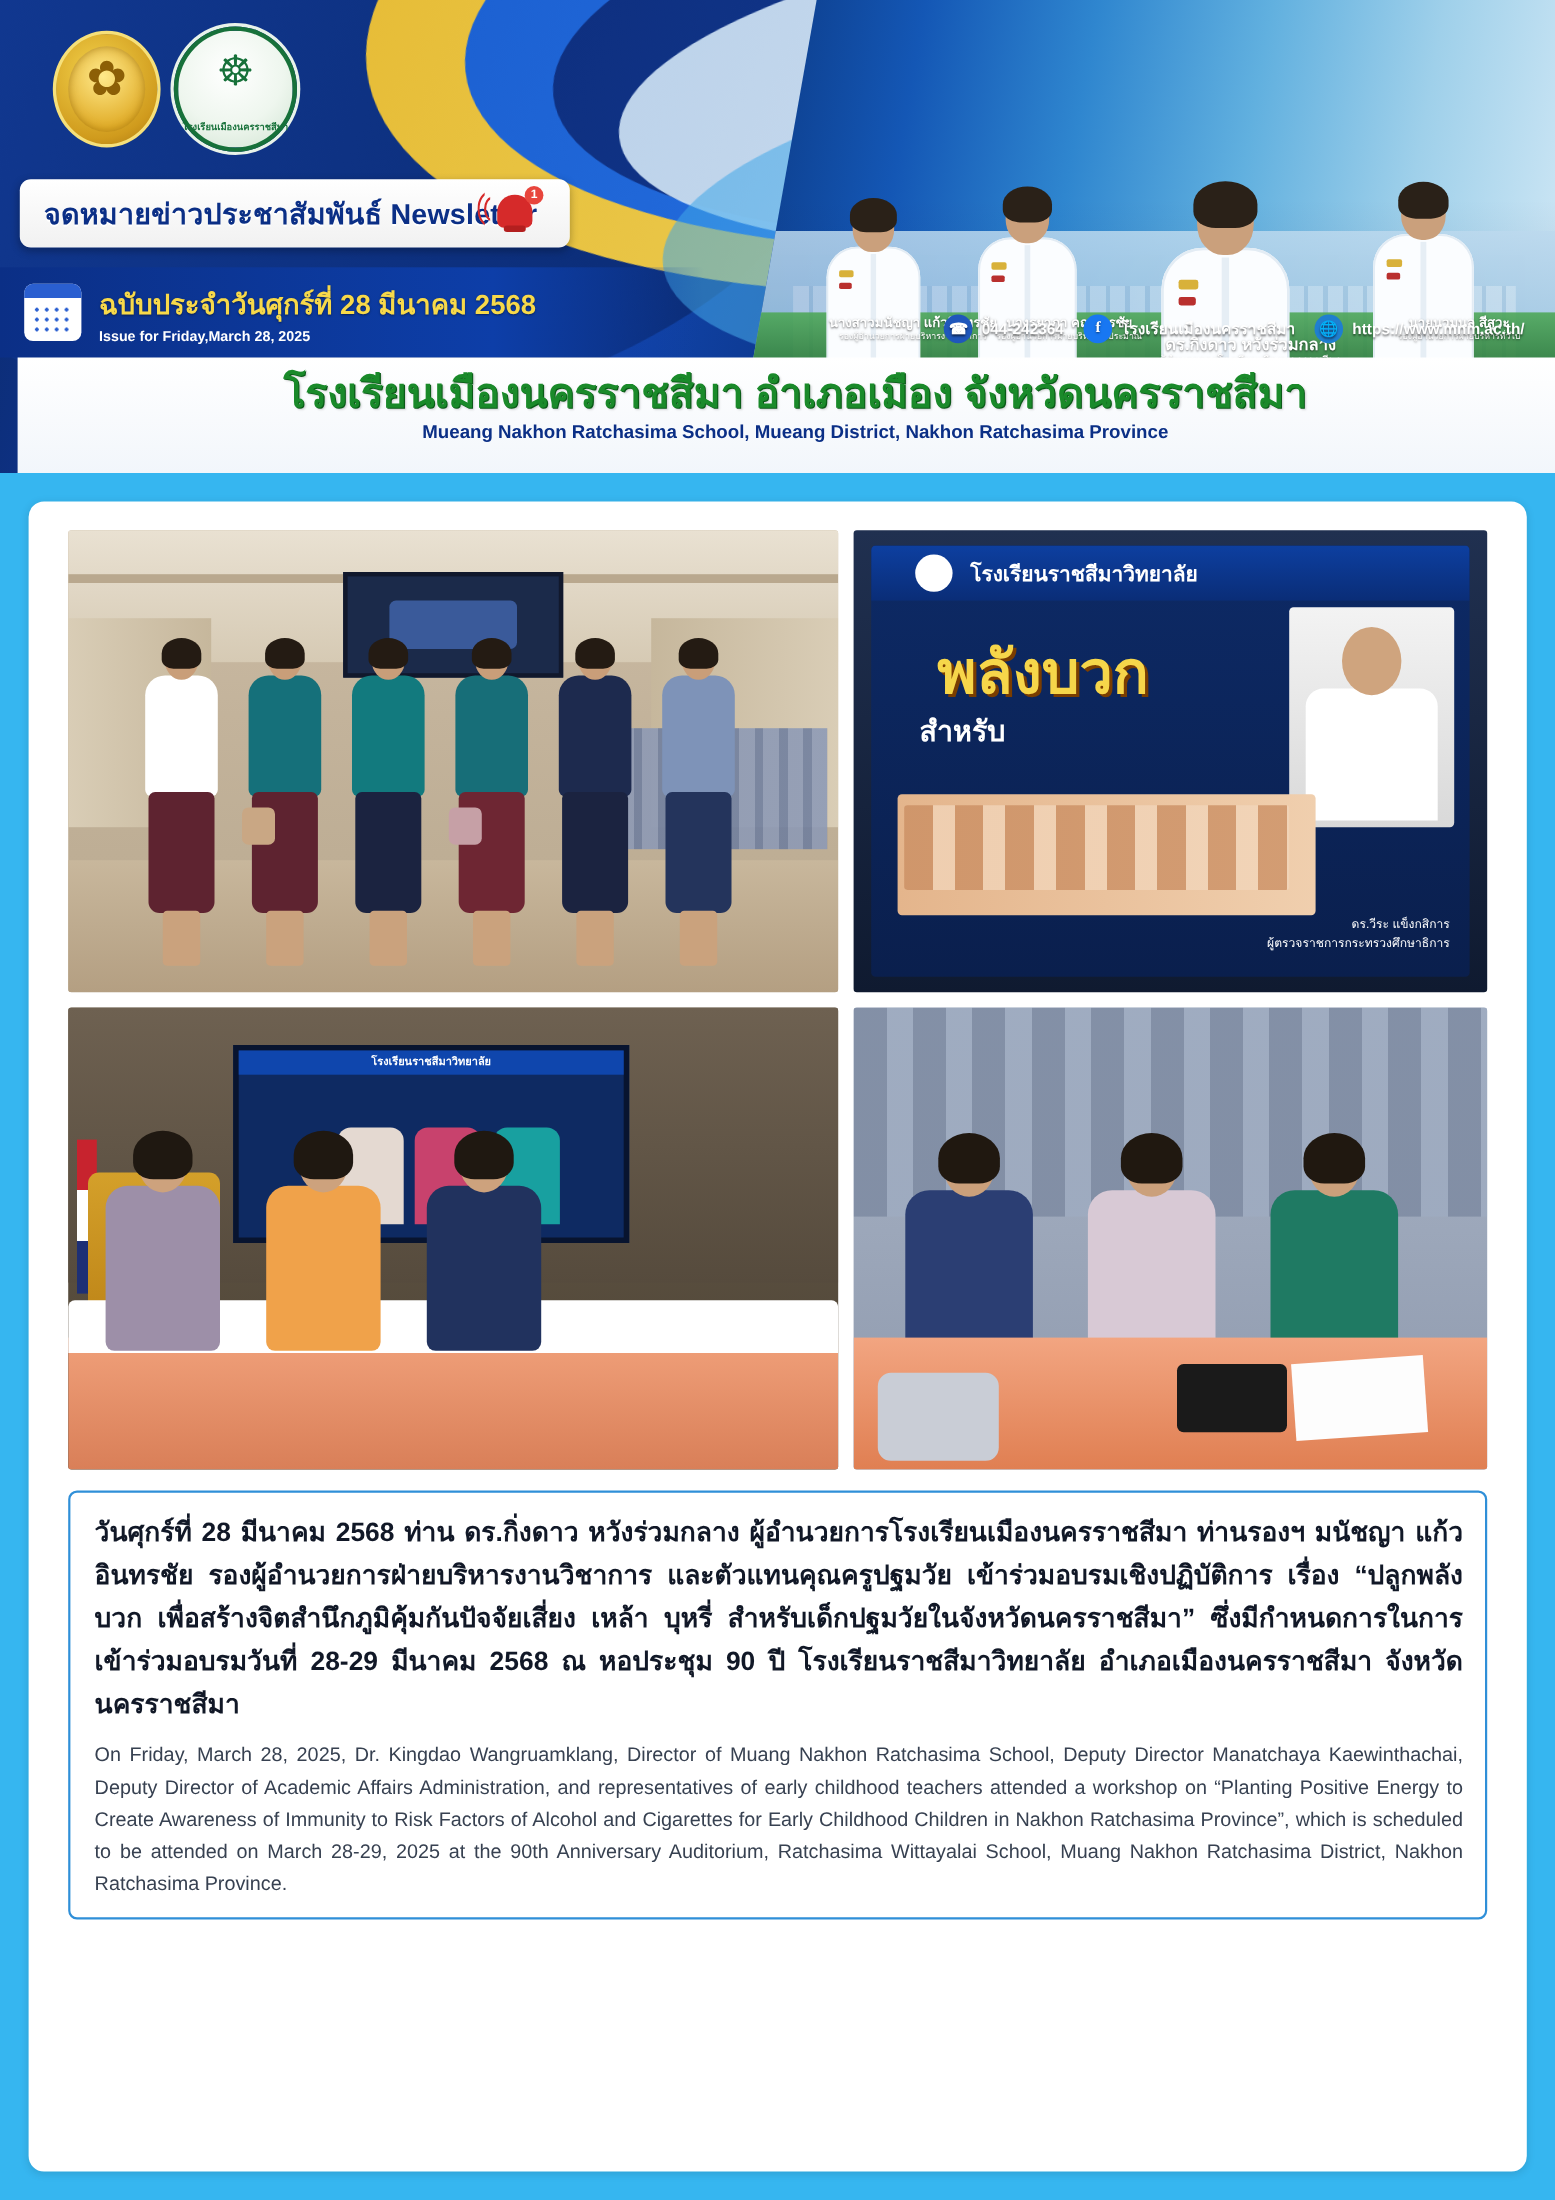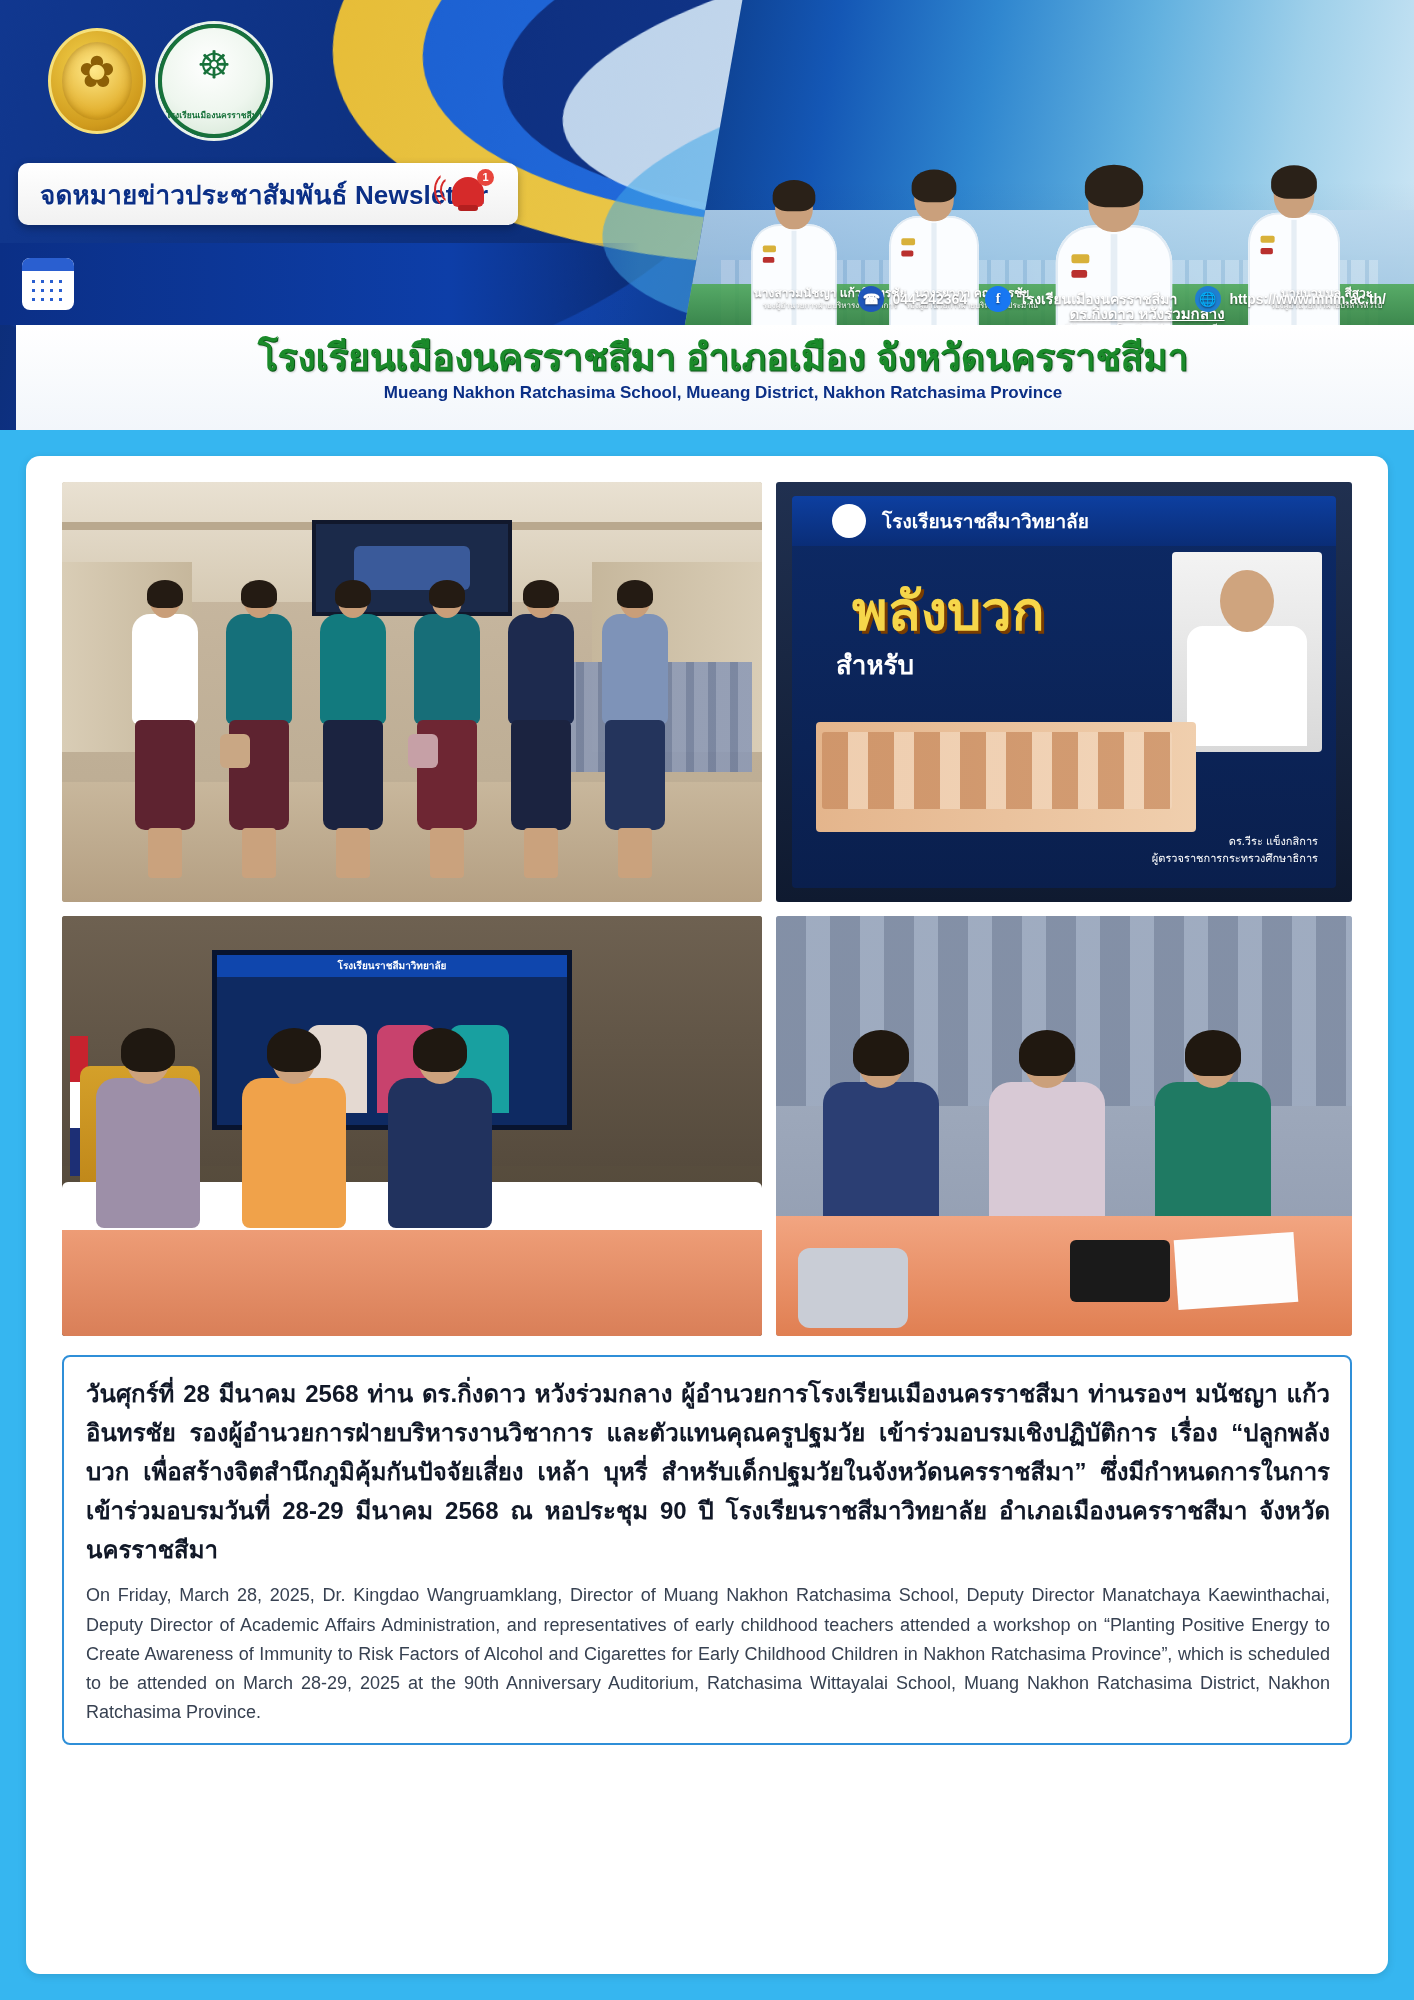--- a/index.html
+++ b/index.html
@@ -65,21 +65,21 @@
   .p3 { right:240px; bottom:36px; transform:scale(1.12); }
   .p4 { right:60px;  bottom:62px; transform:scale(.88); }
   .pname {
     position:absolute; text-align:center; color:#ffffff; font-weight:bold;
     text-shadow:0 1px 2px rgba(0,0,0,.6); line-height:1.15;
   }
   .pname .l1{ font-size:12px; display:block;}
   .pname .l2{ font-size:8px; display:block; font-weight:normal;}
   .pn1{ right:494px; bottom:120px; width:180px;}
   .pn2{ right:352px; bottom:120px; width:180px;}
-  .pn3{ right:152px; bottom:96px; width:230px;text-decoration:underline;}
+  .pn3{ right:162px; bottom:96px; width:230px;}
   .pn3 .l1{ font-size:15px; }
   .pn3 .l2{ font-size:10px; }
   .pn4{ right:0px;   bottom:120px; width:175px;}
 
   
   .emblem-garuda{
     position:absolute; left:42px; top:22px; width:110px; height:118px;
   }
   .emblem-garuda .ring{
     position:absolute; inset:6px; border-radius:50%;
@@ -361,20 +361,24 @@
           <div class="c"></div>
         <div class="n">1</div>
       </div>
     </div>
 
     <div class="date-band">
       <div class="cal-icon">
         <div class="top"></div>
           <div class="dots"></div>
       </div>
+      <div class="date-texts">
+        <div class="date-th">ฉบับประจำวันศุกร์ที่ 28 มีนาคม 2568</div>
+        <div class="date-en">Issue for Friday,March 28, 2025</div>
+      </div>
     </div>
 
     <div class="contact-bar">
       <div class="contact-item">
         <span class="cico">☎</span>
         <span>044-242364</span>
       </div>
       <div class="contact-item">
         <span class="cico fb">f</span>
         <span>โรงเรียนเมืองนครราชสีมา</span>

